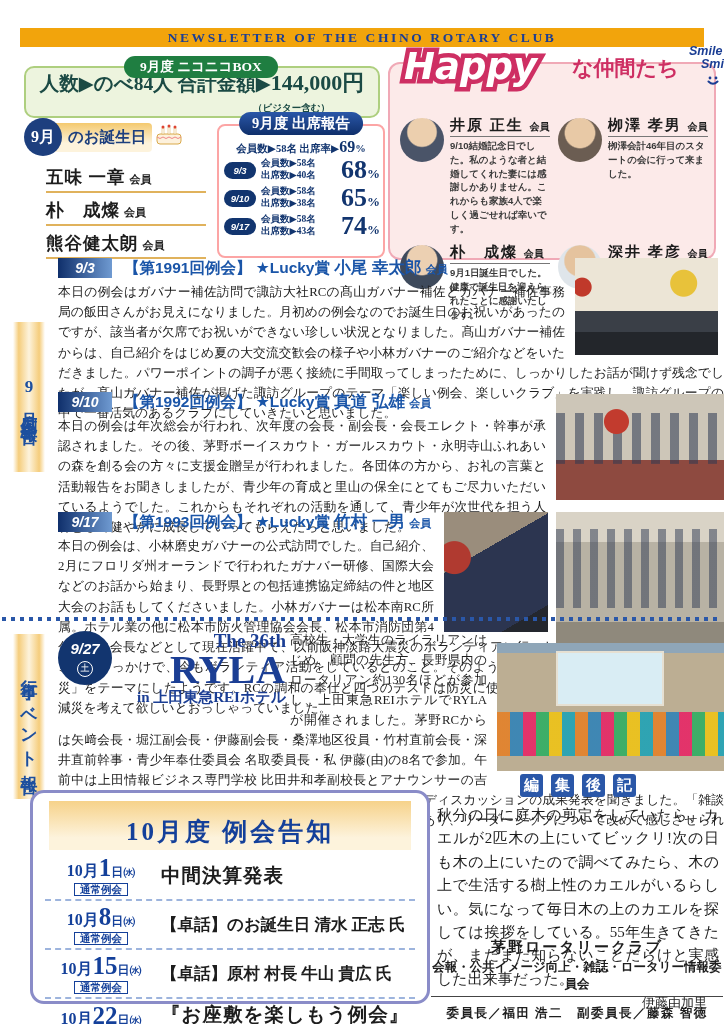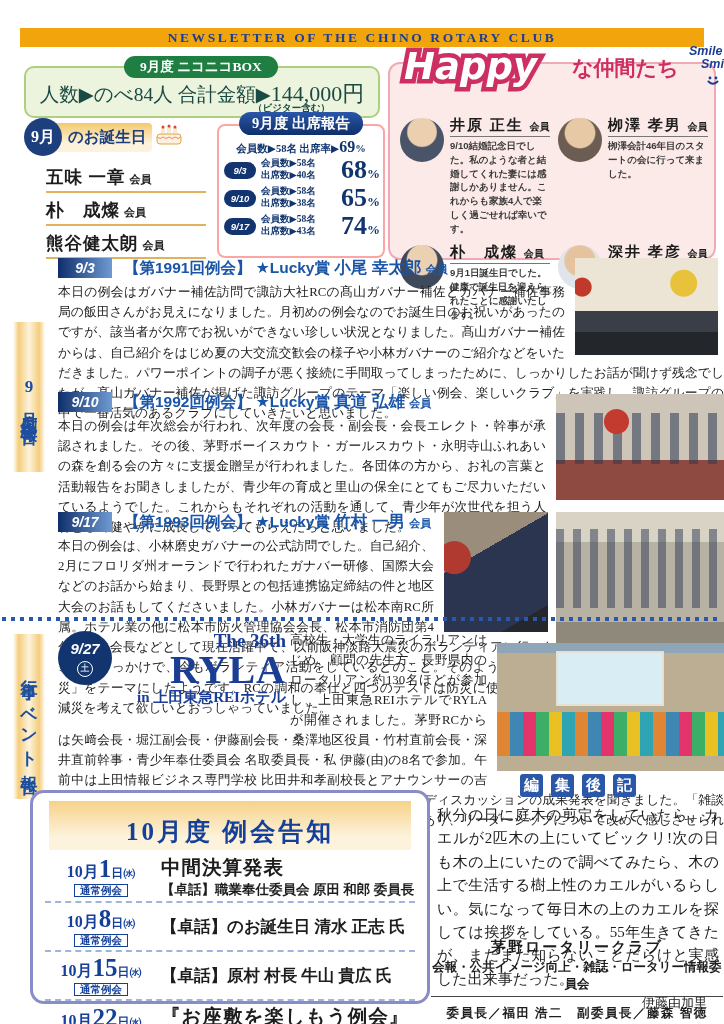--- a/index.html
+++ b/index.html
@@ -9,21 +9,21 @@
   
   .banner{position:absolute;left:20px;top:28px;width:684px;height:19px;background:#f2a40c;
           display:flex;align-items:center;justify-content:center;}
   .banner span{font-weight:bold;color:#1b3e94;font-size:13.5px;letter-spacing:2.6px;}
 
   
   .nico{position:absolute;left:24px;top:66px;width:352px;height:48px;background:#edf4de;
         border:2px solid #aecf7f;border-radius:10px;}
   .nico-badge{position:absolute;left:98px;top:-12px;background:#1f7e41;color:#fff;border-radius:13px;
         padding:2px 16px;font-size:13.5px;font-weight:bold;white-space:nowrap;}
-  .nico-line{margin-top:11px;text-align:center;color:#1b4a44;font-weight:normal;font-size:19.5px;white-space:nowrap;}
+  .nico-line{margin-top:0;text-align:center;color:#1b4a44;font-weight:bold;font-size:19.5px;white-space:nowrap;}
   .nico-line .amt{font-size:22px;}
   .nico-note{position:absolute;right:48px;bottom:1px;font-size:9.5px;color:#1b4a44;font-weight:bold;}
 
   
   .happy{position:absolute;left:388px;top:62px;width:324px;height:194px;background:#fceae9;
          border:2px solid #f0a9b6;border-radius:12px;}
   .happy-logo{position:absolute;left:14px;top:-16px;height:46px;}
   .hl-wrap{position:relative;display:inline-block;font-family:"DejaVu Sans",sans-serif;
            font-weight:bold;font-style:italic;font-size:37px;line-height:1;}
   .hl-back{position:absolute;left:0;top:0;-webkit-text-stroke:9px #ce2f63;color:#ce2f63;}
@@ -366,21 +366,20 @@
   <div class="oct">
     <div class="oct-title">10月度 例会告知</div>
 
     <div class="oct-row">
       <div class="oct-date">
         <span class="mo">10月</span><span class="nu">1</span><span class="dy">日㈬</span>
         <span class="oct-badge">通常例会</span>
       </div>
       <div class="oct-main">
         <div class="t">中間決算発表</div>
-        <div class="d">【卓話】職業奉仕委員会 原田 和郎 委員長</div>
       </div>
     </div>
 
     <div class="oct-row bigd">
       <div class="oct-date">
         <span class="mo">10月</span><span class="nu">8</span><span class="dy">日㈬</span>
         <span class="oct-badge">通常例会</span>
       </div>
       <div class="oct-main">
         <div class="d">【卓話】のお誕生日 清水 正志 氏</div>

